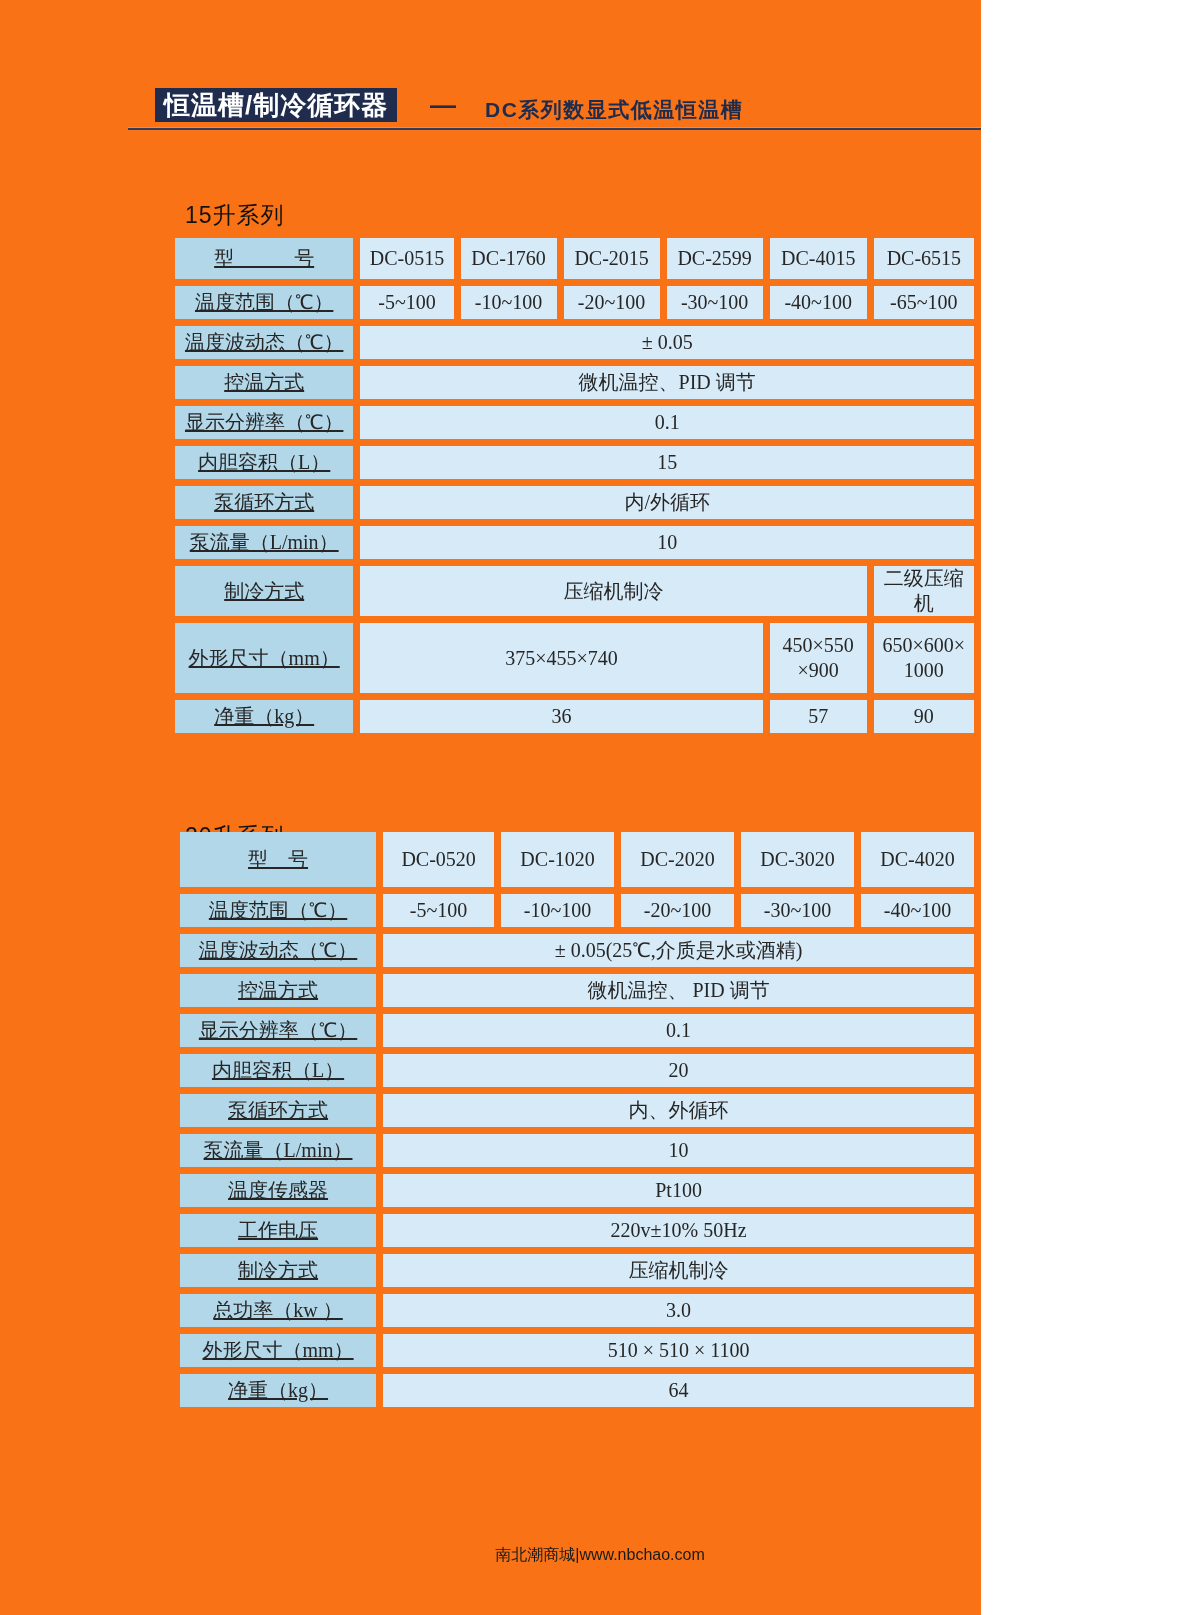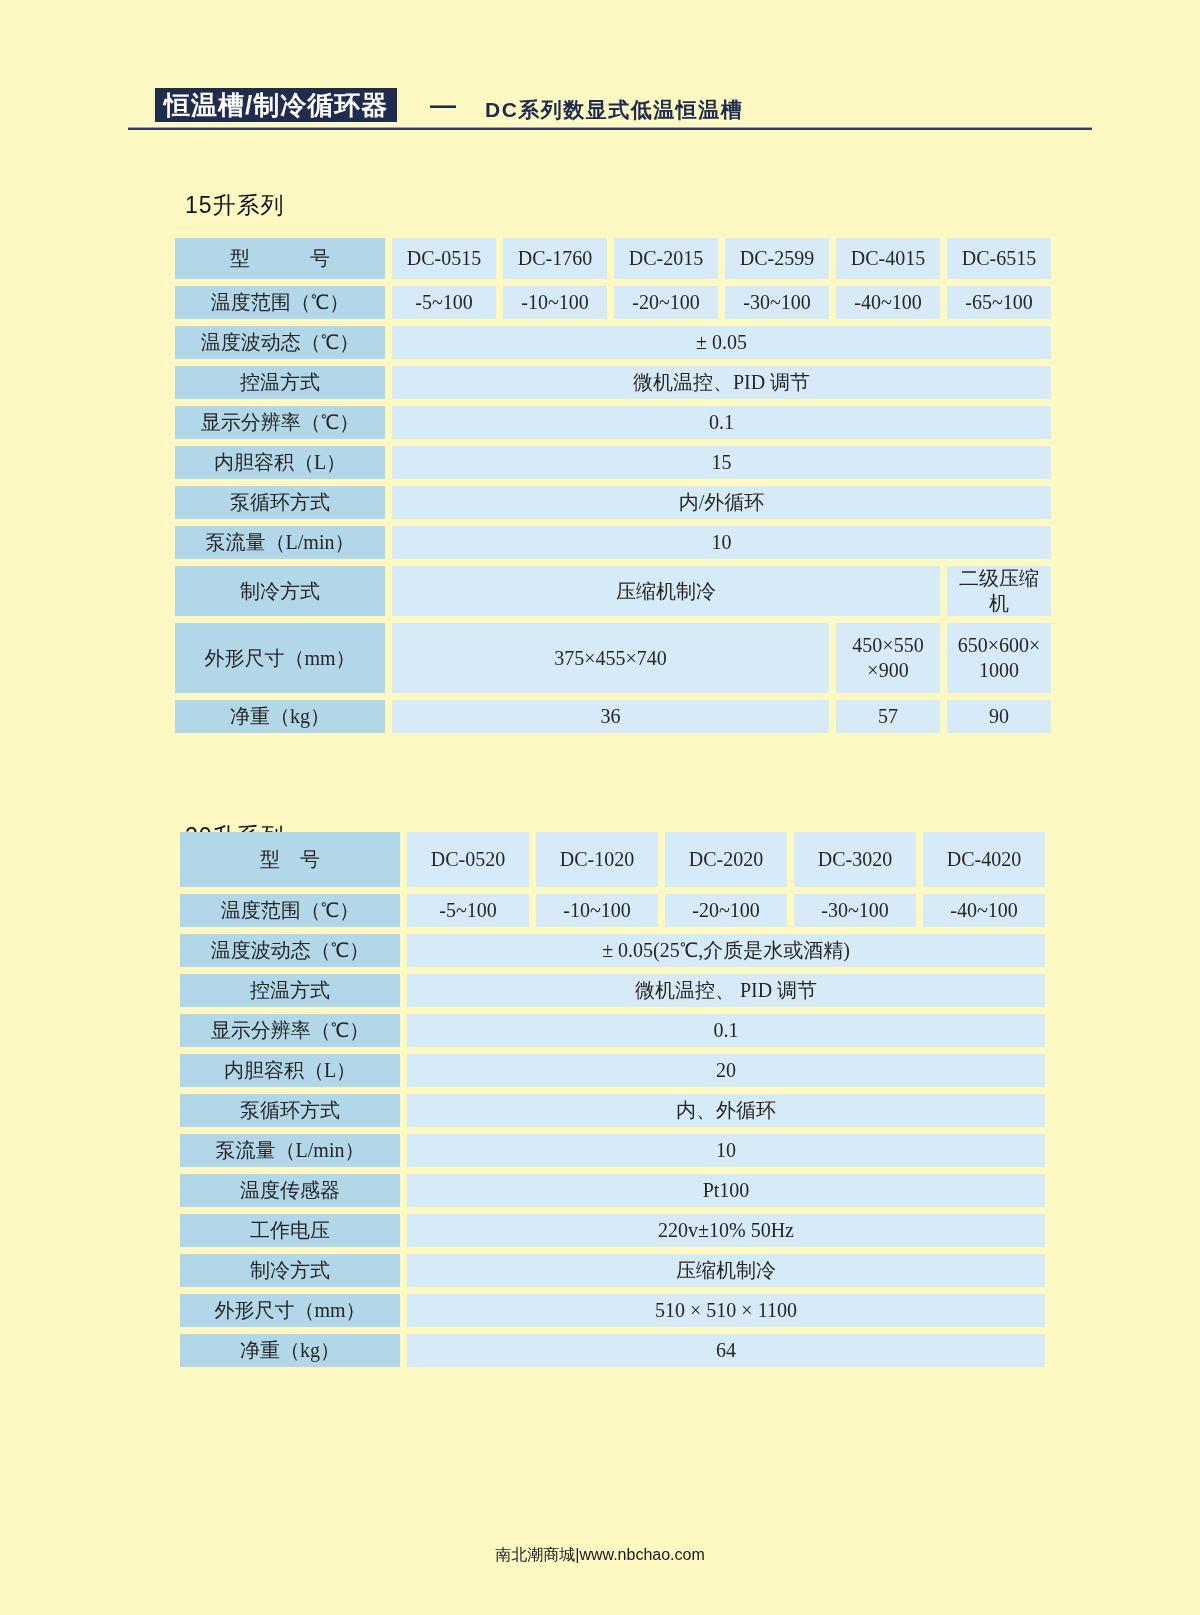--- a/index.html
+++ b/index.html
@@ -3,21 +3,21 @@
 <meta charset="utf-8">
 <style>
   * { box-sizing: border-box; margin: 0; padding: 0; }
   html, body { background: #ffffff; }
   body {
     width: 1200px; height: 1615px;
     font-family: "Liberation Serif", serif;
     position: relative;
     color: #222;
   }
-  .page { position: relative; width: 1200px; height: 1615px; background: #fef9c3; overflow: hidden; }
+  .page { position: relative; width: 981px; height: 1615px; background: #f97316; overflow: hidden; }
 
   
   .hdr-badge {
     position: absolute; left: 155px; top: 88px;
     background: #202c4e; color: #ffffff;
     font-family: "Liberation Sans", sans-serif;
     font-weight: bold; font-size: 26px; line-height: 34px;
     padding: 0 9px; letter-spacing: 1px;
   }
   .hdr-dash {
@@ -34,35 +34,35 @@
     position: absolute; left: 128px; top: 127px; width: 964px; height: 3px;
     background: #2f3e60; border-top: 1px solid #9aa3b5;
   }
 
   
   .section-title {
     position: absolute; left: 185px;
     font-family: "Liberation Sans", sans-serif;
     font-size: 23px; color: #111; font-weight: 500; letter-spacing: 1px;
   }
-  #sec1 { top: 190px; }
+  #sec1 { top: 200px; }
   #sec2 { top: 785px; margin-top: 36px; }
 
   
   .tbl-wrap { position: absolute; }
   #t1wrap { left: 168px; top: 231px; }
   #t2wrap { left: 173px; top: 825px; }
 
   table.spec { border-collapse: separate; border-spacing: 7px; }
   table.spec td {
     text-align: center; vertical-align: middle;
     font-size: 20px; color: #262626; height: 33px;
     padding: 0 4px; line-height: 1.25;
   }
-  td.lbl { background: #b2d7e9; }
+  td.lbl { background: #b2d7e9; text-decoration: underline; }
   td.val { background: #d7eaf7; }
   tr.hdr-row td { height: 41px; }
   tr.tall td { height: 70px; }
   .t1 col.c-label { width: 210px; }
   .t1 col.c-data  { width: 104px; }
   .t2 col.c-label { width: 220px; }
   .t2 col.c-data  { width: 122px; }
   .t2 tr.hdr-row td { height: 55px; }
 
   
@@ -225,20 +225,24 @@
       </tr>
       <tr>
         <td class="lbl">工作电压</td>
         <td class="val" colspan="5">220v±10% 50Hz</td>
       </tr>
       <tr>
         <td class="lbl">制冷方式</td>
         <td class="val" colspan="5">压缩机制冷</td>
       </tr>
       <tr>
+        <td class="lbl">总功率（kw ）</td>
+        <td class="val" colspan="5">3.0</td>
+      </tr>
+      <tr>
         <td class="lbl">外形尺寸（mm）</td>
         <td class="val" colspan="5">510 × 510  × 1100</td>
       </tr>
       <tr>
         <td class="lbl">净重（kg）</td>
         <td class="val" colspan="5">64</td>
       </tr>
     </tbody>
       </table>
   </div>

